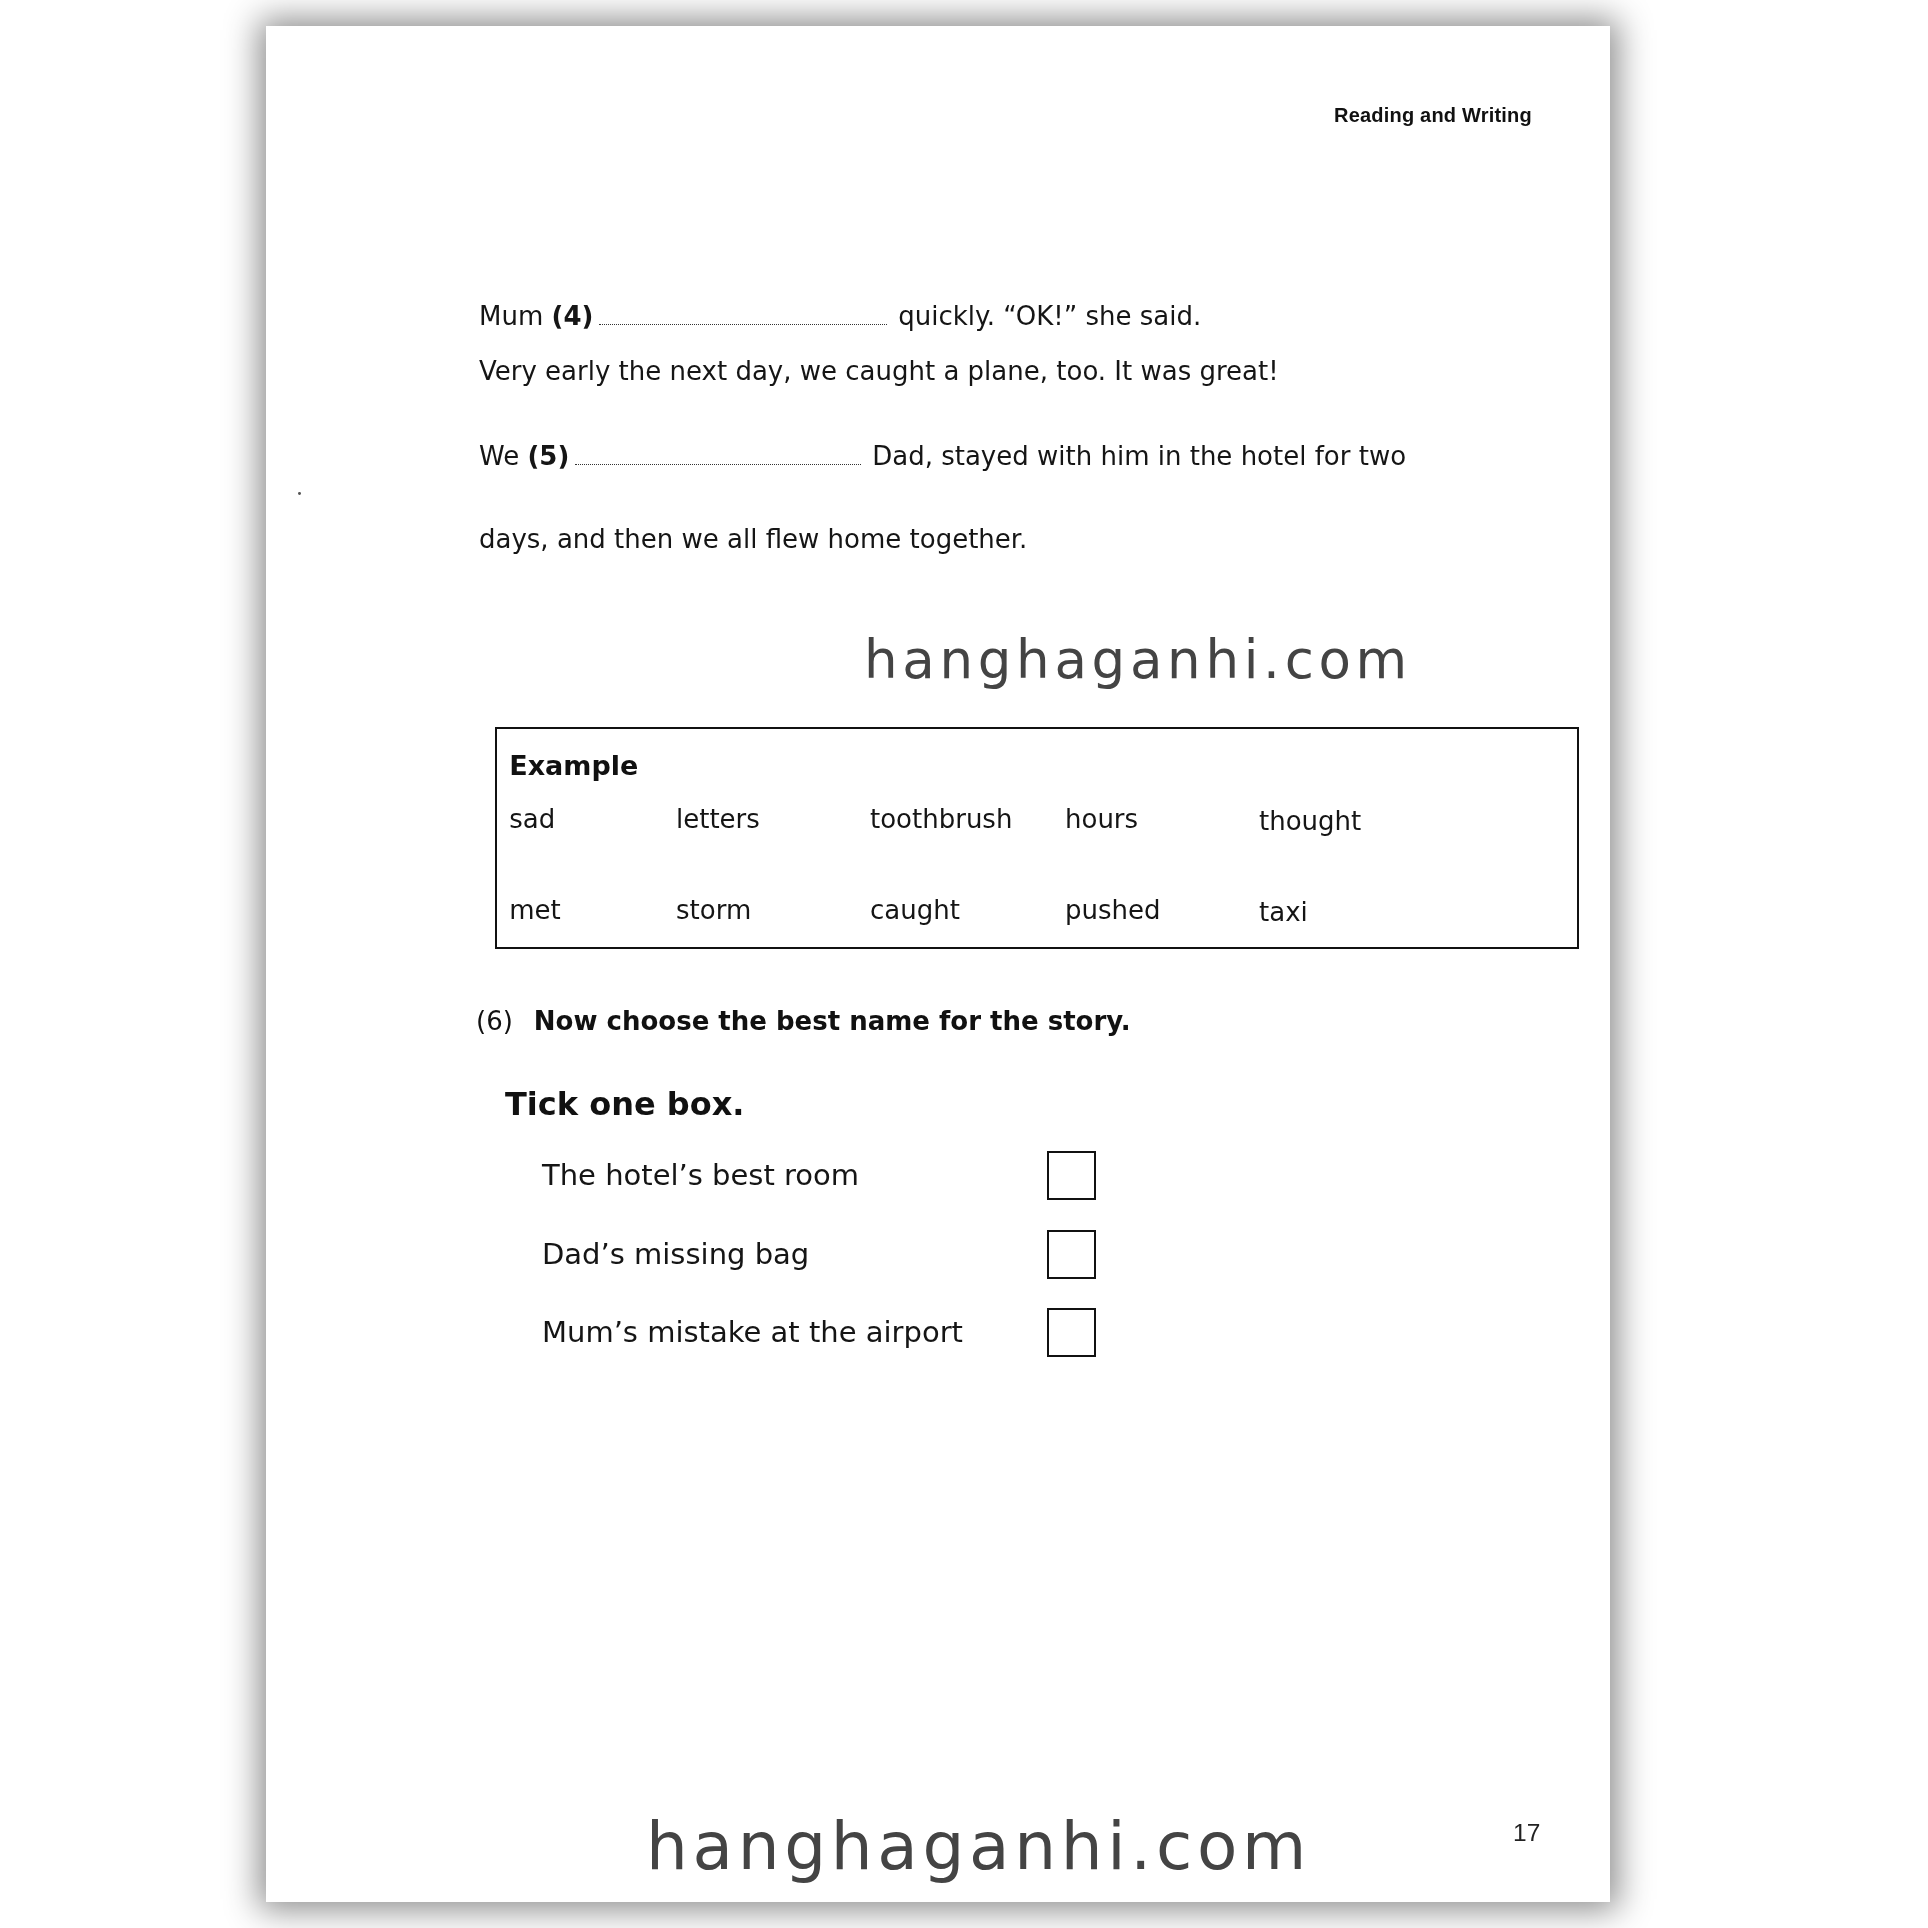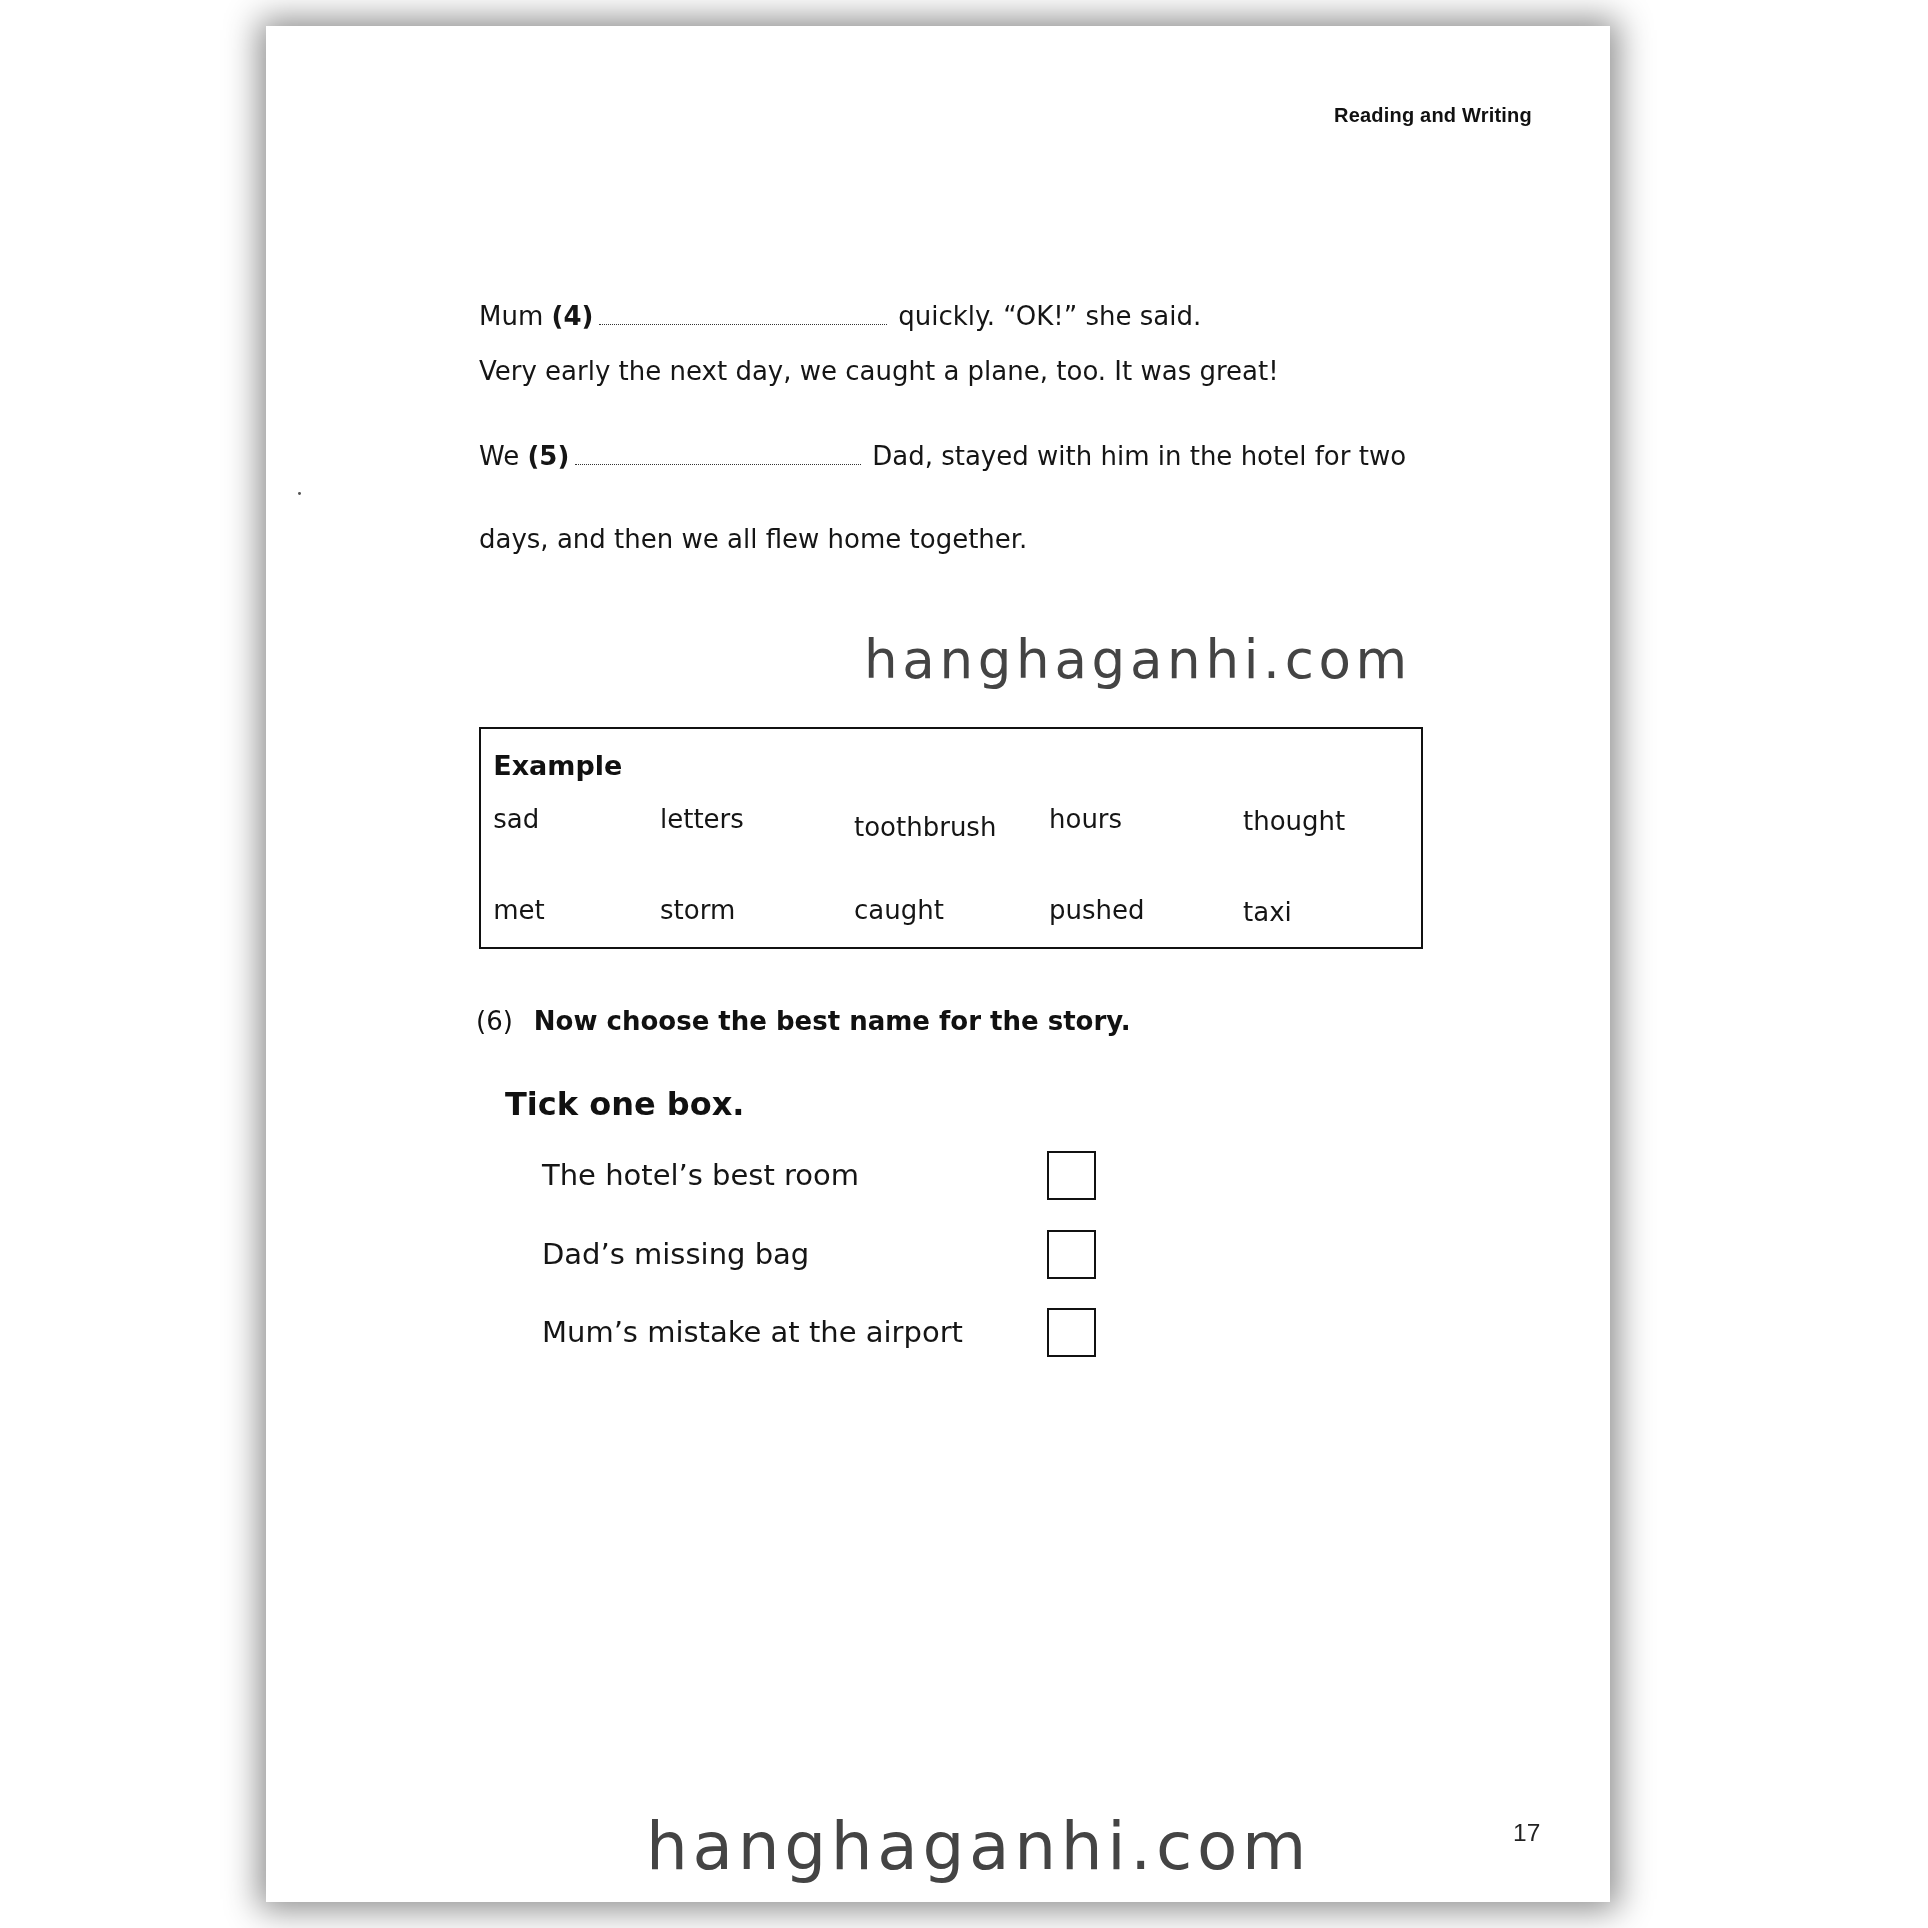--- a/index.html
+++ b/index.html
@@ -49,22 +49,22 @@
       position: absolute;
       font-family: "DejaVu Sans", sans-serif;
       color: #444;
       letter-spacing: 4.7px;
       white-space: nowrap;
     }
     .wm1 { left: 864px; top: 629px; font-size: 53px; }
     .wm2 { left: 646px; top: 1808px; font-size: 66px; }
     .example-box {
       position: absolute;
-      left: 479px; top: 727px;
-      width: 944px; height: 222px;
+      left: 495px; top: 727px;
+      width: 1084px; height: 222px;
       border: 2.4px solid #111;
       box-sizing: border-box;
     }
     .example-title {
       position: absolute; left: 12.2px; top: 21px;
       font-weight: bold; font-size: 27px;
       font-family: "DejaVu Sans", sans-serif;
     }
     .word {
       position: absolute;
@@ -130,21 +130,21 @@
 <div class="line" style="top:524px;">days, and then we all flew home together.</div>
 
 <div class="speck"></div>
 
 <div class="watermark wm1">hanghaganhi.com</div>
 
 <div class="example-box">
   <div class="example-title">Example</div>
   <div class="word" style="left:12.2px; top:75px;">sad</div>
   <div class="word" style="left:179px; top:75px;">letters</div>
-  <div class="word" style="left:373px; top:75px;margin-top:8px;">toothbrush</div>
+  <div class="word" style="left:373px; top:75px;">toothbrush</div>
   <div class="word" style="left:568px; top:75px;">hours</div>
   <div class="word" style="left:762px; top:77px;text-align:right;">thought</div>
   <div class="word" style="left:12.2px; top:166px;">met</div>
   <div class="word" style="left:179px; top:166px;">storm</div>
   <div class="word" style="left:373px; top:166px;">caught</div>
   <div class="word" style="left:568px; top:166px;">pushed</div>
   <div class="word" style="left:762px; top:168px;">taxi</div>
 </div>
 
 <div class="q6">

